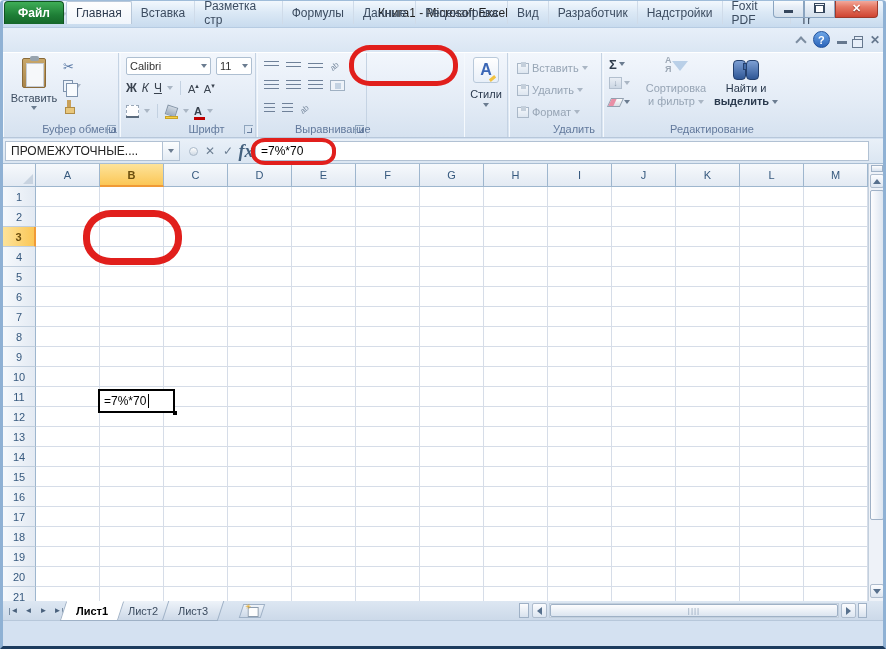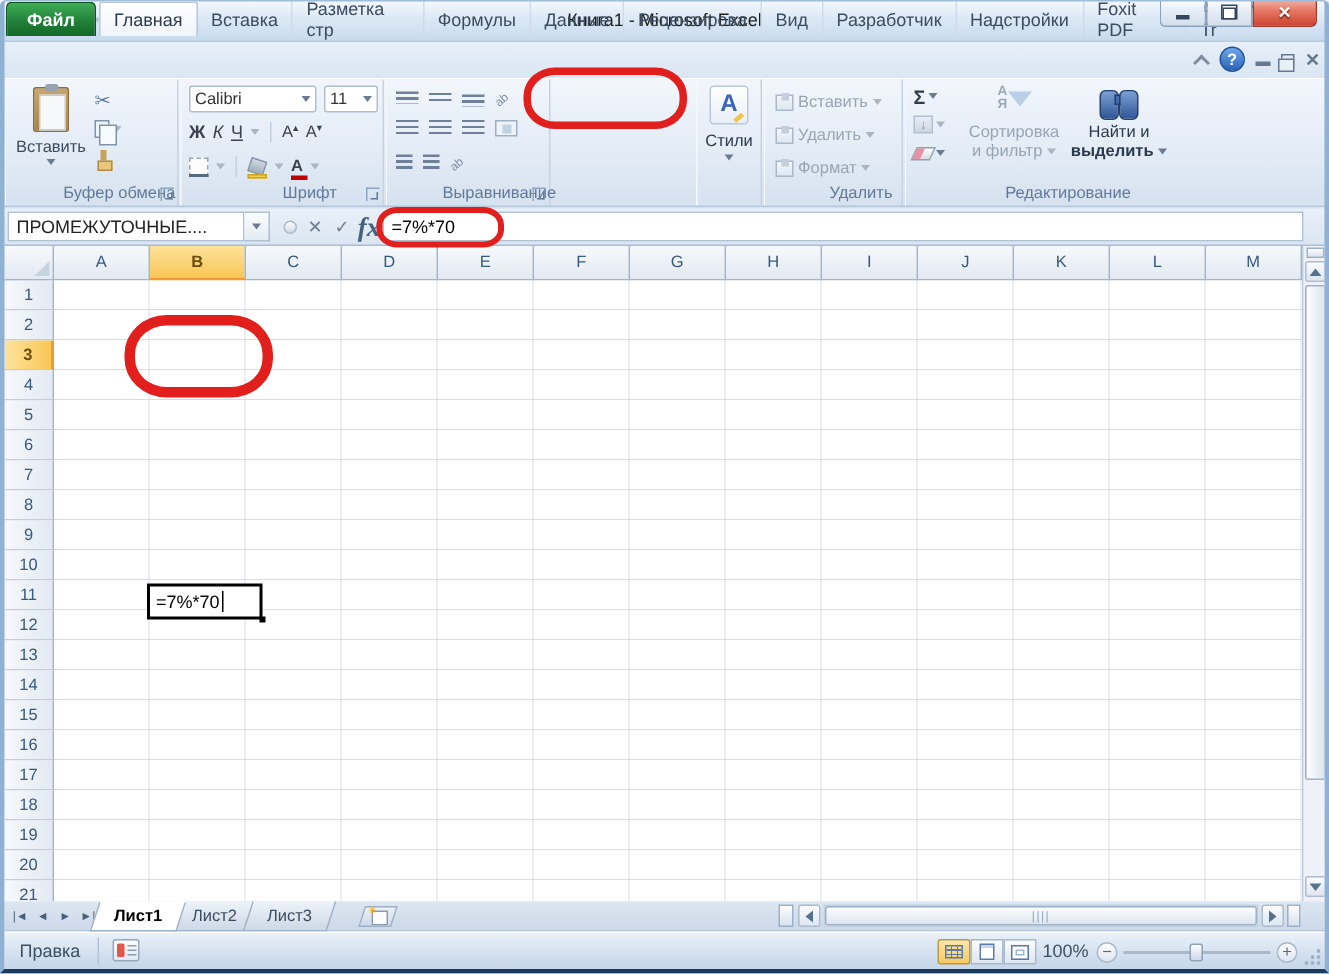--- a/index.html
+++ b/index.html
@@ -574,37 +574,14 @@
       </div>
     <div class="htrack">
       <div class="hthumb">||||</div>
     </div>
     <div class="hright">
         <div class="tri-right"></div>
       </div>
     <div class="hsplit"></div>
   </div>
 
-  <div class="abs statusbar">
-    <div class="mode">Правка</div>
-    <div class="st-sep"></div>
-    <div class="macro-ico"></div>
-    <div class="views">
-      <div class="viewb sel">
-          <div class="v-normal"></div>
-        </div>
-      <div class="viewb">
-          <div class="v-page"></div>
-        </div>
-      <div class="viewb">
-          <div class="v-break"></div>
-        </div>
-    </div>
-    <div class="zoomlvl">100%</div>
-    <div class="zminus">−</div>
-    <div class="ztrack"></div>
-    <div class="znotch"></div>
-    <div class="zthumb"></div>
-    <div class="zplus">+</div>
-    <div class="grip"></div>
-  </div>
 
 </div>
 
 </body></html>

